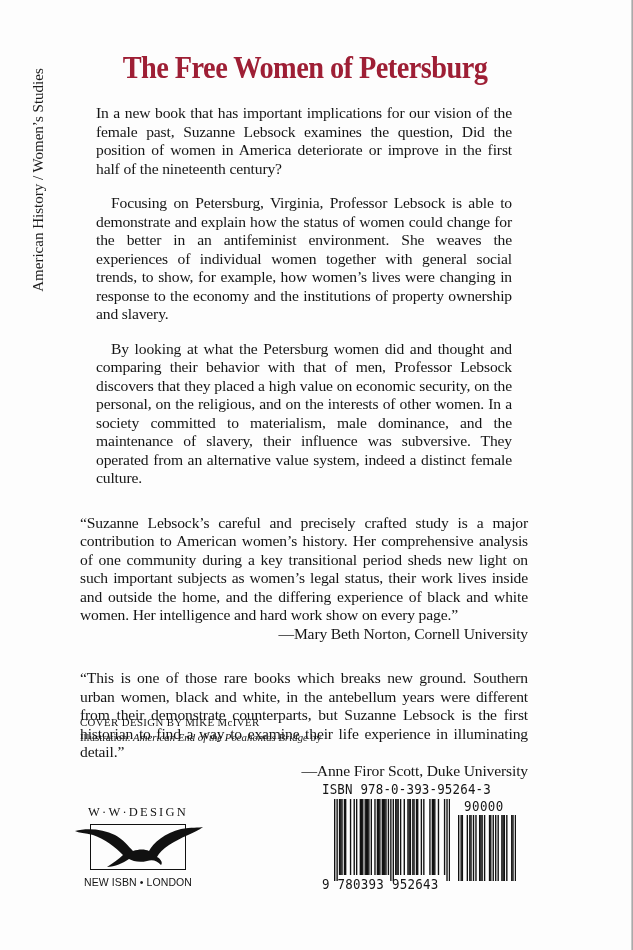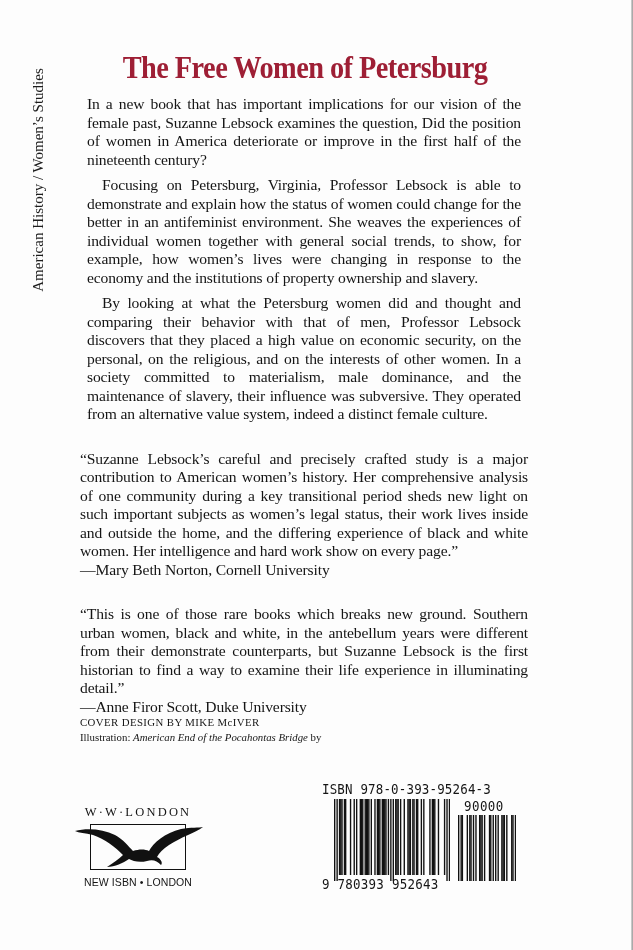--- a/index.html
+++ b/index.html
@@ -25,25 +25,25 @@
     position: absolute; left: 80px; width: 450px; top: 48px; text-align: center;
     font-family: "Liberation Serif", serif; font-weight: bold;
     font-size: 30.5px; color: #9e1f35; letter-spacing: -0.6px; line-height: 40px;
     transform: scaleX(0.93); transform-origin: center;
   }
   .body-text {
     position: absolute; left: 80px; top: 88px; width: 448px;
     font-size: 15.6px; line-height: 18.5px; text-align: justify;
     letter-spacing: -0.15px;
   }
-  .body-text p { margin: 7px; }
+  .body-text p { margin: 16px; }
   .body-text p.indent { text-indent: 15px; }
   .quote-block { margin-top: 26px; }
   .quote-block p { margin: 0; }
-  .attribution { }
+  .attribution { text-align: right; }
   .bio { margin-top: 11px; }
   .credits {
     position: absolute; left: 80px; top: 714px; width: 460px;
     font-size: 11.2px; line-height: 16px;
   }
   .credits .cover-design { letter-spacing: 0.4px; font-size: 10.8px; }
   .credits .illus { line-height: 15px; font-size: 10.8px; }
   .credits em { font-style: italic; }
   .publisher {
     position: absolute; left: 78px; top: 805px; width: 120px; height: 100px;
@@ -111,21 +111,21 @@
 </div>
 
 <div class="credits">
   <div class="cover-design">COVER DESIGN BY MIKE McIVER</div>
   <div class="illus">
     <span>Illustration: </span><em>American End of the Pocahontas Bridge</em><span> by</span><br>
   </div>
 </div>
 
 <div class="publisher">
-  <div class="pub-name">W·W·LONDON</div>
+  <div class="pub-name">W·W·DESIGN</div>
   <div class="pub-frame">
     <svg width="132" height="50" viewBox="0 0 132 50">
       <path d="M2 12 C 14 9, 30 10, 42 16 C 50 20, 56 28, 60 32 C 66 30, 72 30, 76 32 C 80 24, 92 14, 108 10 C 118 8, 126 9, 130 8 C 122 14, 108 18, 96 26 C 90 30, 86 34, 84 38 C 88 40, 90 44, 88 46 C 84 42, 80 40, 74 42 C 66 44, 60 42, 56 40 C 50 44, 42 48, 34 48 C 40 44, 46 40, 50 36 C 42 28, 32 20, 20 16 C 12 14, 6 14, 2 12 Z" fill="#111"></path>
     </svg>
   </div>
   <div class="pub-cities">NEW ISBN • LONDON</div>
 </div>
 
 <div class="barcode-area">
   <div class="isbn-label">ISBN 978-0-393-95264-3</div>

